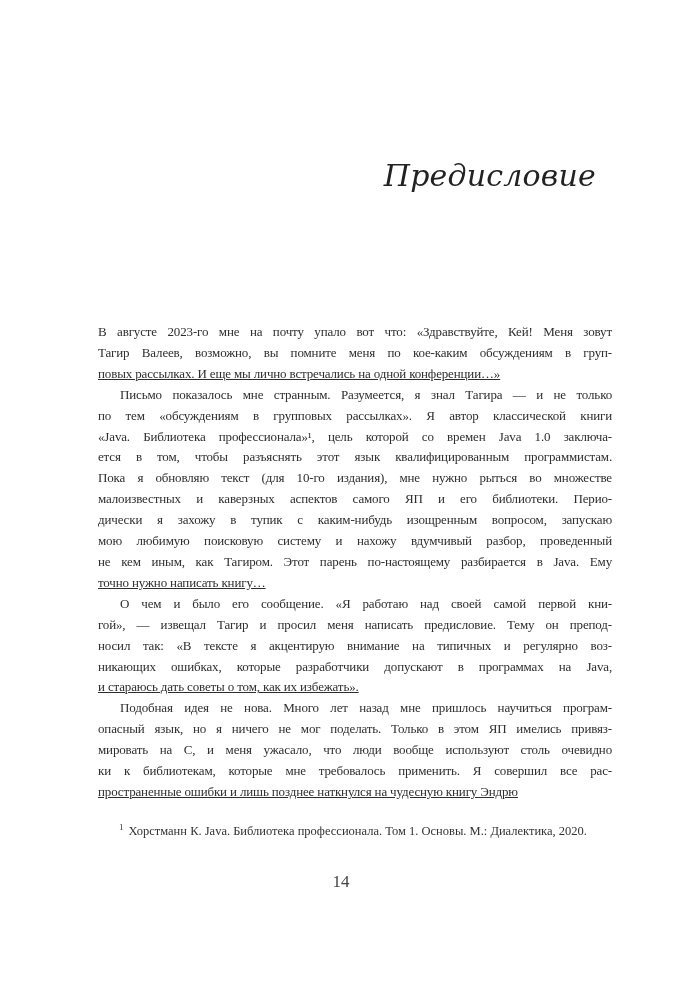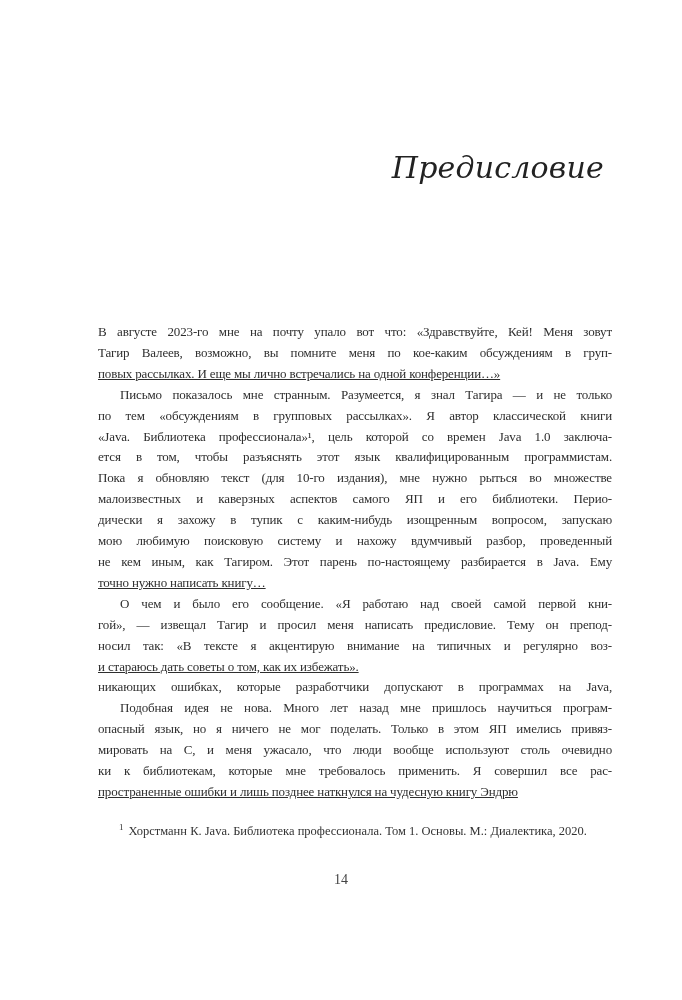--- a/index.html
+++ b/index.html
@@ -13,21 +13,21 @@
     height: 1000px;
     background: #ffffff;
     color: #2e2e2e;
     font-family: "Liberation Serif", serif;
     overflow: hidden;
   }
   .chapter-title {
     position: absolute;
     top: 142px;
     right: 70px;
-    margin: 8px;
+    margin: 16px;
     font-family: "DejaVu Serif", serif;
     font-style: italic;
     font-weight: 400;
     font-size: 30px;
     color: #222222;
     letter-spacing: 0.2px;
     text-align: right;
   }
   .body-text {
     position: absolute;
@@ -71,21 +71,21 @@
     font-size: 9px;
     line-height: 0;
     margin-right: 5px;
   }
   .page-number {
     position: absolute;
     top: 872px;
     left: 0;
     width: 682px;
     text-align: center;
-    font-size: 14px;
+    font-size: 17px;
     color: #444444;
   }
 </style>
 </head>
 <body>
 
 <div class="page">
 
   <h1 class="chapter-title">Предисловие</h1>
 
@@ -104,22 +104,22 @@
         <span class="line">малоизвестных и каверзных аспектов самого ЯП и его библиотеки. Перио-</span>
         <span class="line">дически я захожу в тупик с каким-нибудь изощренным вопросом, запускаю</span>
         <span class="line">мою любимую поисковую систему и нахожу вдумчивый разбор, проведенный</span>
         <span class="line">не кем иным, как Тагиром. Этот парень по-настоящему разбирается в Java. Ему</span>
         <span class="line last">точно нужно написать книгу…</span>
       </p>
       <p class="para indent">
         <span class="line">О чем и было его сообщение. «Я работаю над своей самой первой кни-</span>
         <span class="line">гой», — извещал Тагир и просил меня написать предисловие. Тему он препод-</span>
         <span class="line">носил так: «В тексте я акцентирую внимание на типичных и регулярно воз-</span>
+        <span class="line">никающих ошибках, которые разработчики допускают в программах на Java,</span>
         <span class="line last">и стараюсь дать советы о том, как их избежать».</span>
-        <span class="line">никающих ошибках, которые разработчики допускают в программах на Java,</span>
       </p>
       <p class="para indent">
         <span class="line">Подобная идея не нова. Много лет назад мне пришлось научиться програм-</span>
         <span class="line">опасный язык, но я ничего не мог поделать. Только в этом ЯП имелись привяз-</span>
         <span class="line">мировать на C, и меня ужасало, что люди вообще используют столь очевидно</span>
         <span class="line">ки к библиотекам, которые мне требовалось применить. Я совершил все рас-</span>
         <span class="line last">пространенные ошибки и лишь позднее наткнулся на чудесную книгу Эндрю</span>
       </p>
     </div>
 

